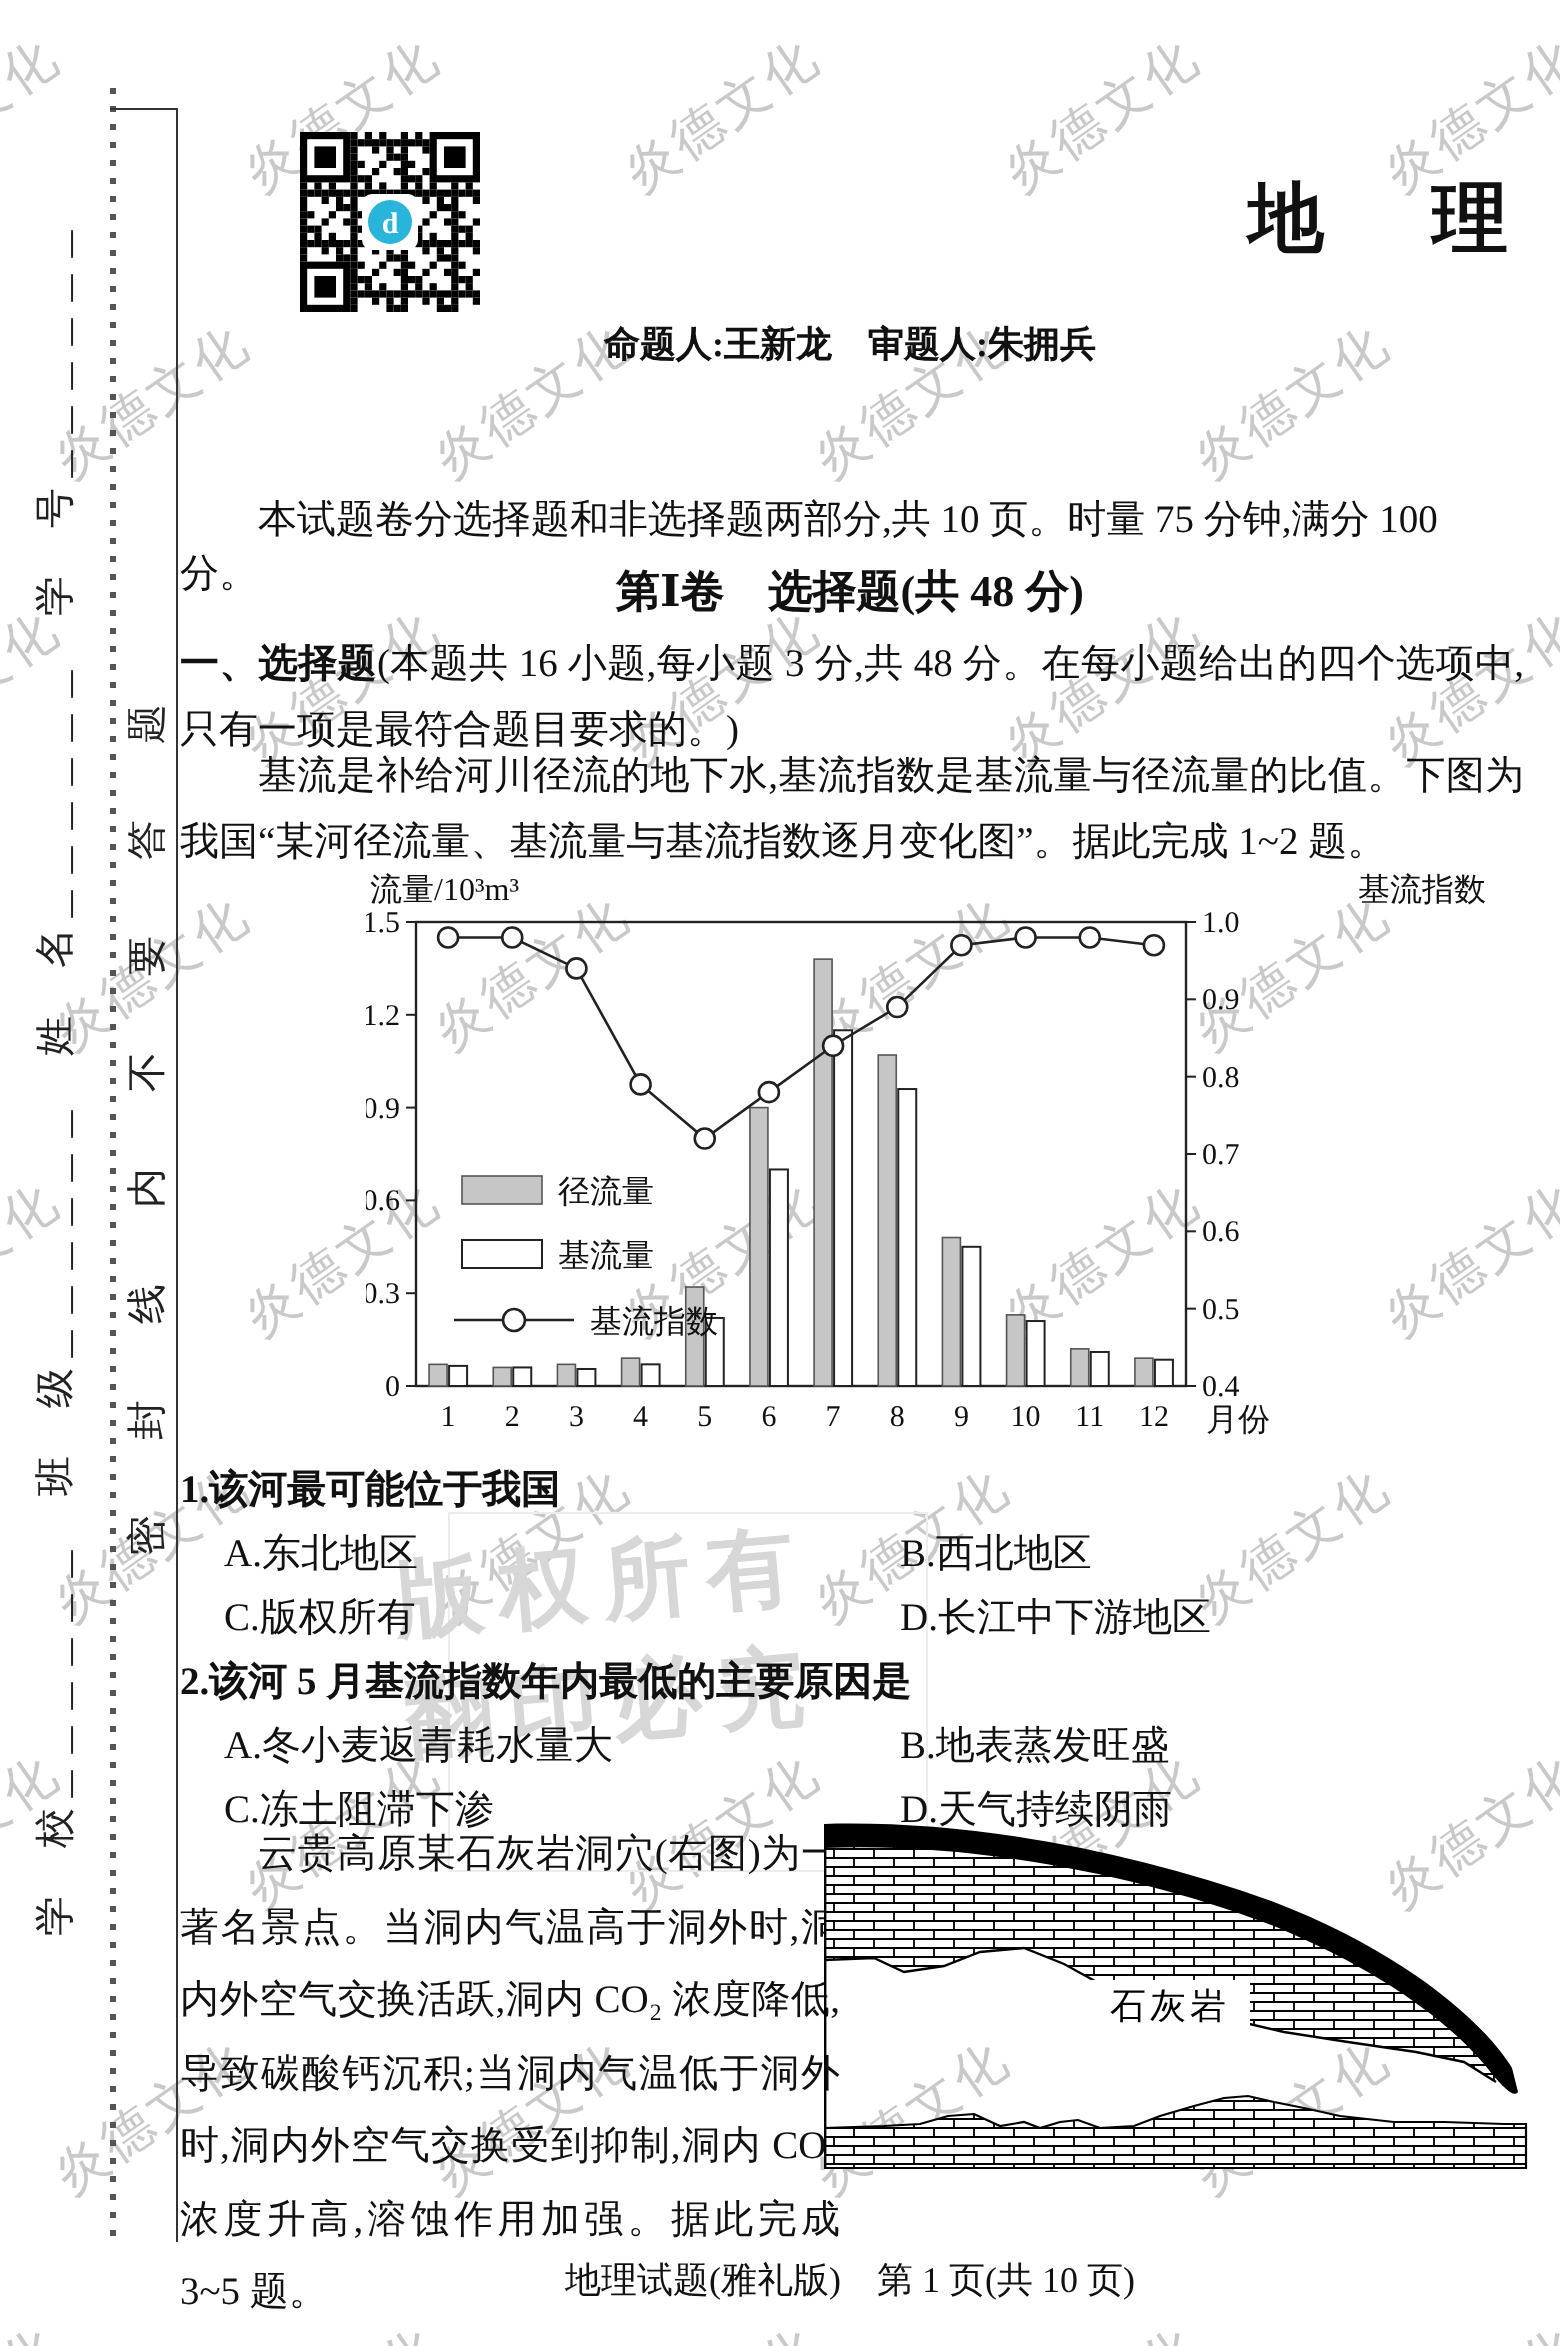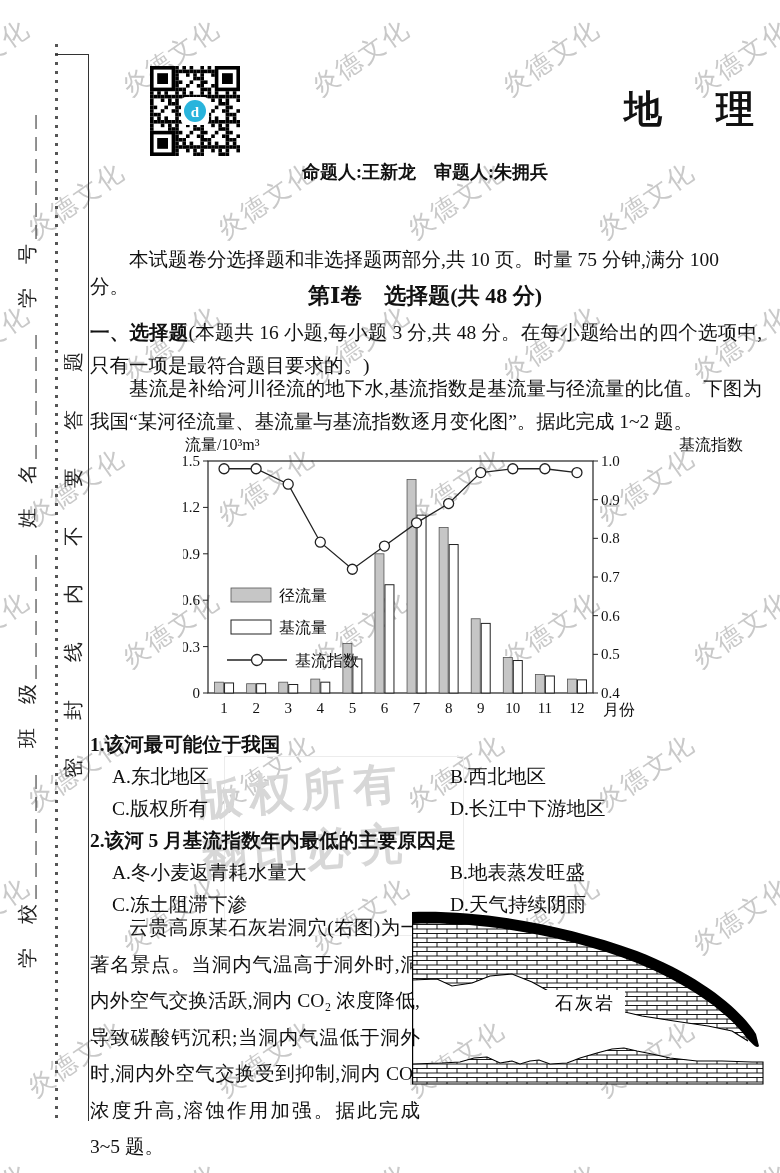--- a/index.html
+++ b/index.html
@@ -482,14 +482,15 @@
       <rect x="133" y="84" width="80" height="25" fill="#fff"></rect>
       <text x="173" y="103" text-anchor="middle" font-size="18" fill="#000" letter-spacing="2">石灰岩</text>
 
       <path d="M0,158 L30,157 L48,156 L62,152 L75,151 L88,157 L100,155 L108,158 L118,155 L127,154
                L138,158 L155,157 L168,152 L185,147 L200,143 L212,142 L225,145 L240,148 L258,152
                L285,155 L310,155 L340,156 L351,156 L351,178 L0,178 Z" fill="url(#bricks)" stroke="#000" stroke-width="1.1"></path>
 
       <line x1="0.6" y1="7" x2="0.6" y2="178" stroke="#000" stroke-width="1.2"></line>
     </svg>
 
+    <div class="footer">地理试题(雅礼版)　第 1 页(共 10 页)</div>
   </div>
 </div>
 
 </body></html>

